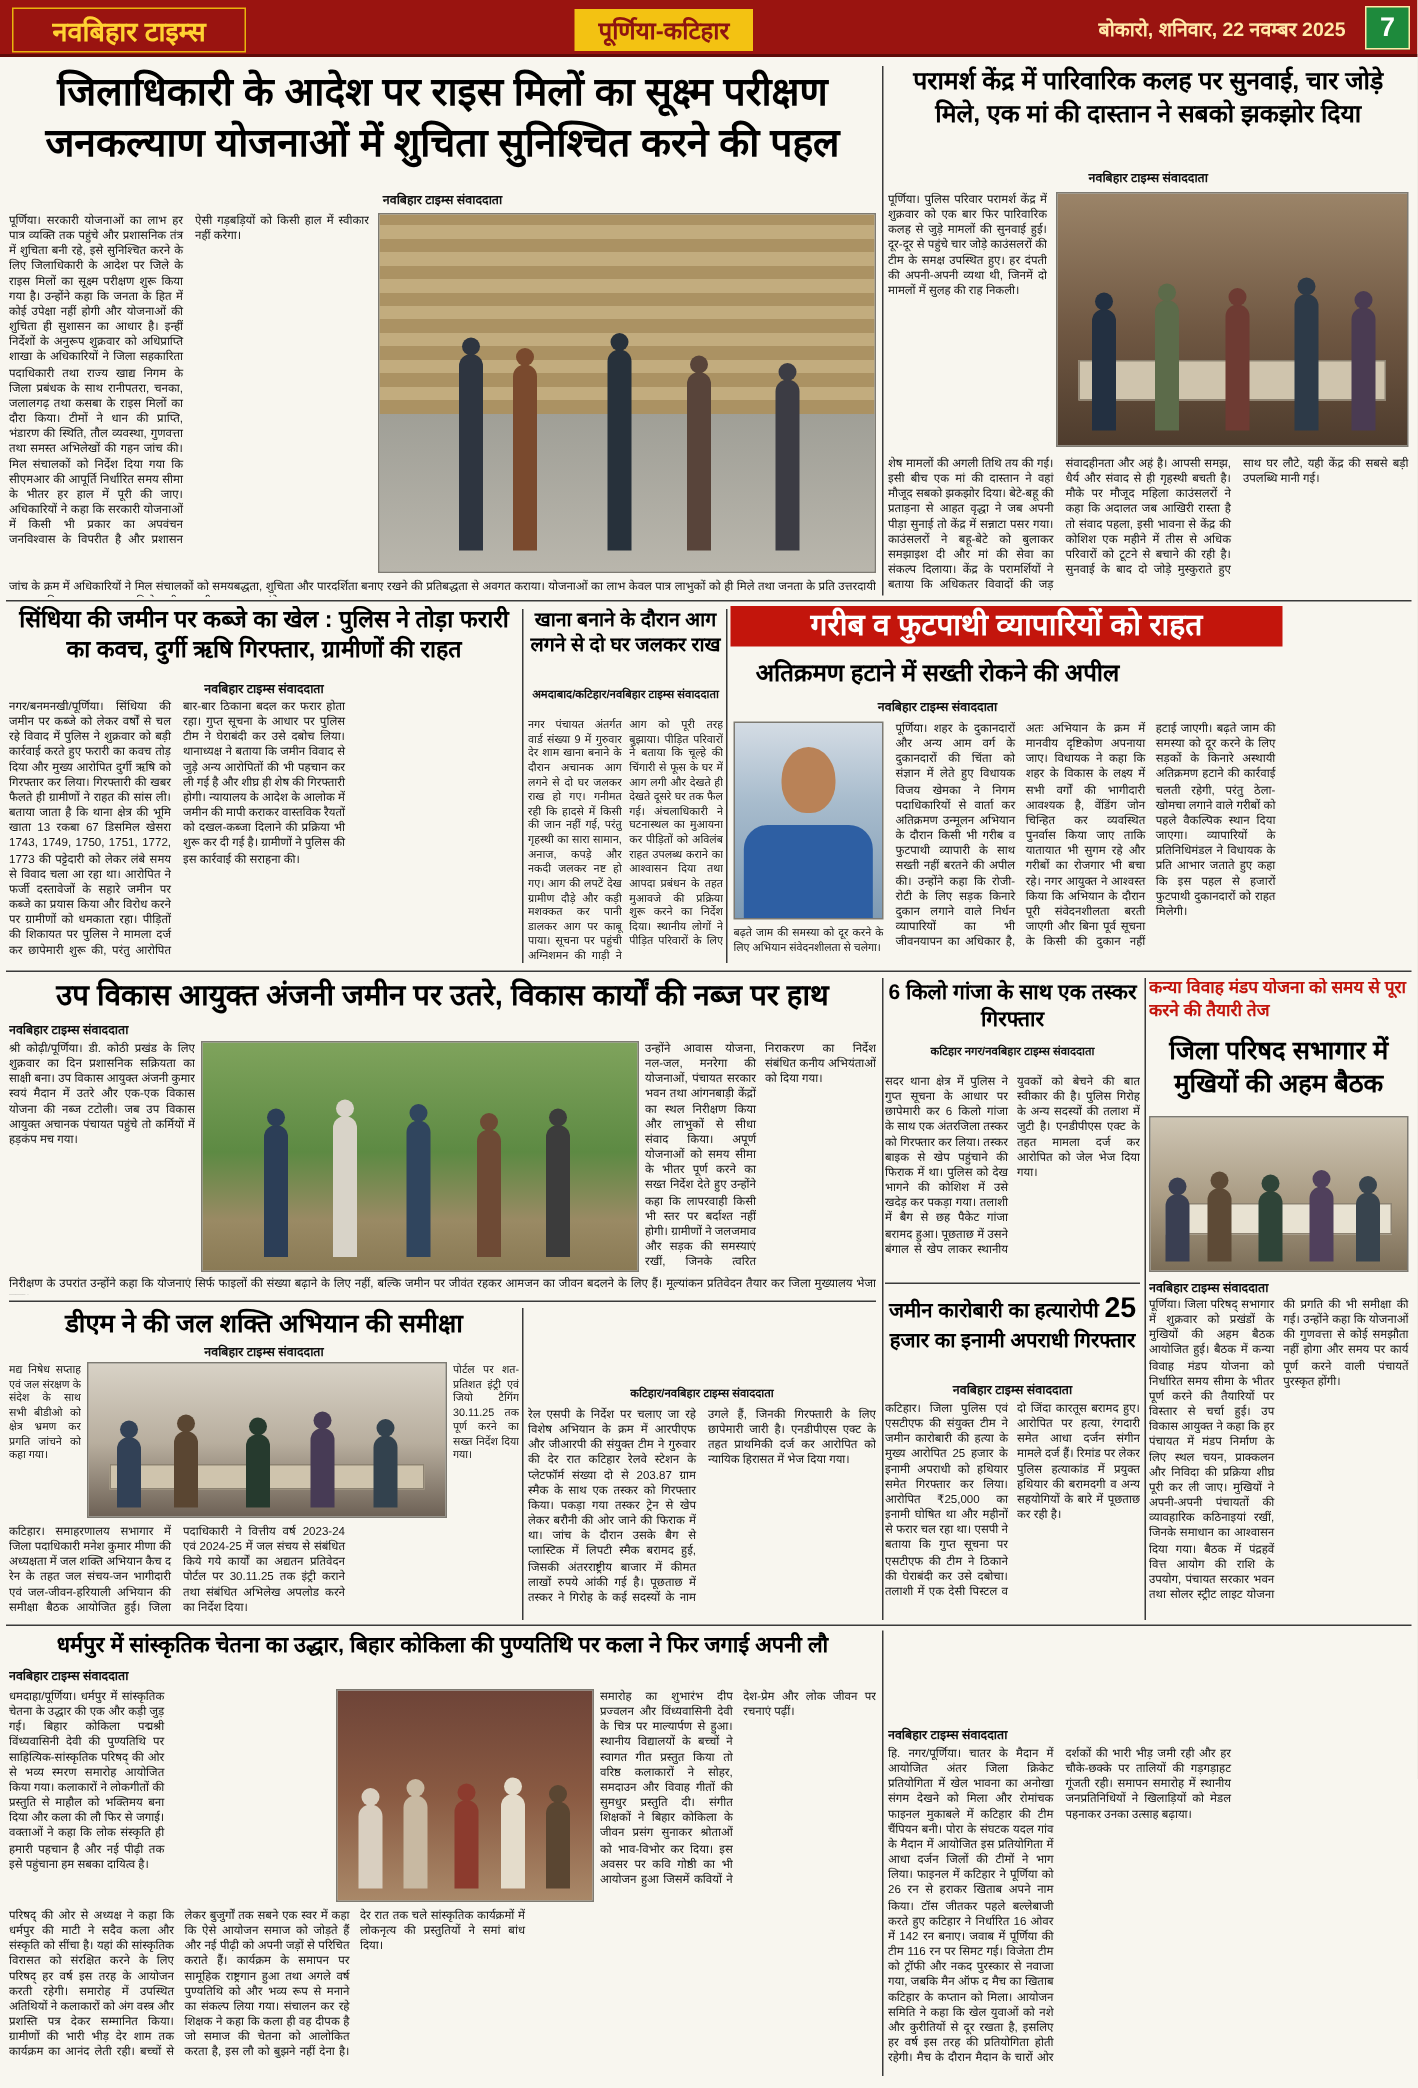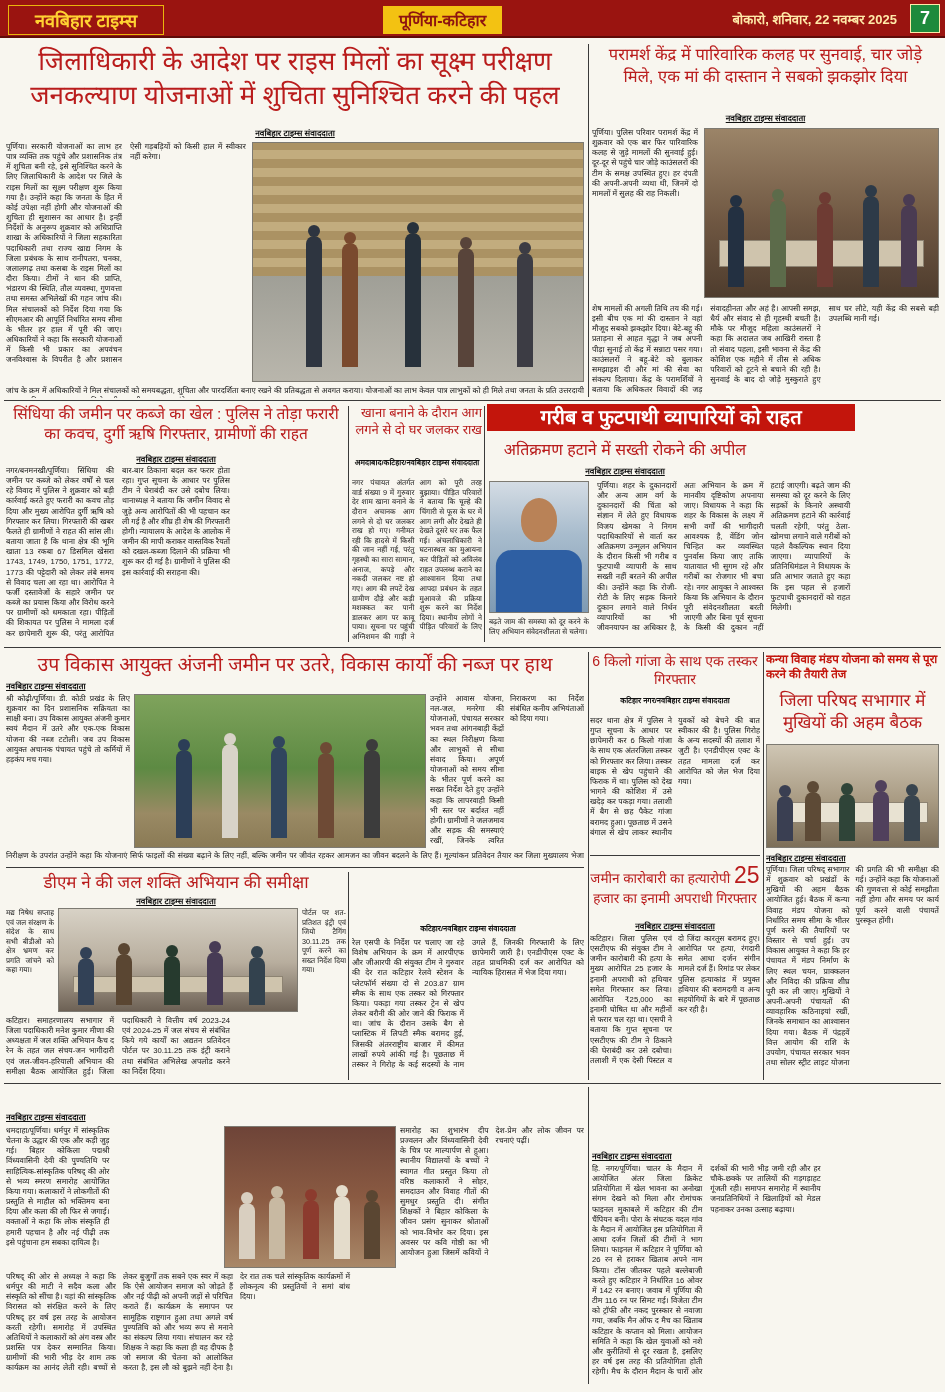--- a/index.html
+++ b/index.html
@@ -8,41 +8,41 @@
   .page{position:relative;width:945px;height:1392px;background:#f8f6ef;overflow:hidden;}
   
   .masthead{position:absolute;left:0;top:0;width:945px;height:38px;background:#9a1410;border-bottom:2px solid #5e0b08;}
   .paper-name{position:absolute;left:8px;top:5px;padding:2px 26px;border:1px solid #e9b50c;color:#ffd232;font-weight:bold;font-size:18px;}
   .edition-box{position:absolute;left:383px;top:6px;padding:3px 16px;background:#f3c212;color:#8e1410;font-weight:bold;font-size:16px;}
   .date-line{position:absolute;right:48px;top:10px;color:#ffe9a8;font-weight:bold;font-size:13px;}
   .page-num{position:absolute;right:5px;top:4px;width:30px;height:29px;background:#1e8a3c;border:1px solid #ffe9a8;color:#fff;font-weight:bold;font-size:18px;display:flex;align-items:center;justify-content:center;}
   
   .art{position:absolute;}
   .abs{position:absolute;}
-  .hd{font-weight:normal;color:#b91c1c;text-align:center;overflow:hidden;line-height:1.32;}
-  .byl{font-weight:bold;text-align:center;font-size:8.3px;color:#111;overflow:hidden;text-decoration:underline;}
+  .hd{font-weight:bold;color:#000000;text-align:center;overflow:hidden;line-height:1.32;}
+  .byl{font-weight:bold;text-align:center;font-size:8.3px;color:#111;overflow:hidden;}
   .dl{font-weight:bold;text-align:center;font-size:7.6px;color:#111;line-height:1.25;overflow:hidden;}
   .bt{font-size:7.7px;line-height:1.32;text-align:justify;color:#151515;overflow:hidden;column-fill:auto;column-gap:8px;}
   .c2{column-count:2;}.c3{column-count:3;}.c4{column-count:4;}.c5{column-count:5;column-gap:7px;}
   .banner{background:#c3150c;color:#fff;font-weight:bold;font-size:20px;text-align:center;line-height:27px;overflow:hidden;}
   .kicker{color:#c3150c;font-weight:bold;font-size:11.5px;text-align:left;line-height:1.3;overflow:hidden;}
   .nowrap{white-space:nowrap;}
   
   .vr{position:absolute;width:1px;background:#3a3a3a;}
   .hr{position:absolute;height:1px;background:#3a3a3a;}
   
   .photo{position:absolute;border:1px solid #7d7a72;overflow:hidden;}
   .sacks{position:absolute;left:0;top:0;right:0;height:56%;background:repeating-linear-gradient(0deg,#ab9263 0 9px,#c2ac7e 9px 18px);}
   .fig{position:absolute;bottom:6%;width:16px;height:52%;border-radius:8px 8px 0 0;}
   .fig::before{content:"";position:absolute;top:-11px;left:50%;transform:translateX(-50%);width:12px;height:12px;border-radius:50%;background:inherit;}
   .tablebar{position:absolute;left:6%;right:6%;bottom:18%;height:16%;background:#cfc4ad;border:1px solid #8d8372;}
   .head-oval{position:absolute;left:50%;top:12%;width:36px;height:44px;transform:translateX(-50%);border-radius:50% 50% 46% 46%;background:#b98257;}
   .torso{position:absolute;left:50%;bottom:0;width:88%;height:48%;transform:translateX(-50%);border-radius:16px 16px 0 0;background:#2e5fa3;}
   .big-num{font-size:24px;}
-  .mid-num{font-size:23px;}
+  .mid-num{font-size:19px;}
 </style>
 </head>
 <body>
 
 <div class="page">
 
   <div class="masthead">
     <div class="paper-name">नवबिहार टाइम्स</div>
     <div class="edition-box">पूर्णिया-कटिहार</div>
     <div class="date-line">बोकारो, शनिवार, 22 नवम्बर 2025</div>
@@ -79,21 +79,21 @@
     <div class="abs bt c3" style="left:0;top:262px;width:347px;height:92px;">शेष मामलों की अगली तिथि तय की गई। इसी बीच एक मां की दास्तान ने वहां मौजूद सबको झकझोर दिया। बेटे-बहू की प्रताड़ना से आहत वृद्धा ने जब अपनी पीड़ा सुनाई तो केंद्र में सन्नाटा पसर गया। काउंसलरों ने बहू-बेटे को बुलाकर समझाइश दी और मां की सेवा का संकल्प दिलाया। केंद्र के परामर्शियों ने बताया कि अधिकतर विवादों की जड़ संवादहीनता और अहं है। आपसी समझ, धैर्य और संवाद से ही गृहस्थी बचती है। मौके पर मौजूद महिला काउंसलरों ने कहा कि अदालत जब आखिरी रास्ता है तो संवाद पहला, इसी भावना से केंद्र की कोशिश एक महीने में तीस से अधिक परिवारों को टूटने से बचाने की रही है। सुनवाई के बाद दो जोड़े मुस्कुराते हुए साथ घर लौटे, यही केंद्र की सबसे बड़ी उपलब्धि मानी गई।</div>
   </div>
 
   <div class="art" style="left:6px;top:404px;width:340px;height:240px;">
     <div class="abs hd" style="left:0;top:0;width:340px;height:46px;font-size:15.5px;">सिंधिया की जमीन पर कब्जे का खेल : पुलिस ने तोड़ा फरारी का कवच, दुर्गी ऋषि गिरफ्तार, ग्रामीणों की राहत</div>
     <div class="abs byl" style="left:0;top:49px;width:340px;height:11px;">नवबिहार टाइम्स संवाददाता</div>
     <div class="abs bt c3" style="left:0;top:62px;width:340px;height:176px;">नगर/बनमनखी/पूर्णिया। सिंधिया की जमीन पर कब्जे को लेकर वर्षों से चल रहे विवाद में पुलिस ने शुक्रवार को बड़ी कार्रवाई करते हुए फरारी का कवच तोड़ दिया और मुख्य आरोपित दुर्गी ऋषि को गिरफ्तार कर लिया। गिरफ्तारी की खबर फैलते ही ग्रामीणों ने राहत की सांस ली। बताया जाता है कि थाना क्षेत्र की भूमि खाता 13 रकबा 67 डिसमिल खेसरा 1743, 1749, 1750, 1751, 1772, 1773 की पट्टेदारी को लेकर लंबे समय से विवाद चला आ रहा था। आरोपित ने फर्जी दस्तावेजों के सहारे जमीन पर कब्जे का प्रयास किया और विरोध करने पर ग्रामीणों को धमकाता रहा। पीड़ितों की शिकायत पर पुलिस ने मामला दर्ज कर छापेमारी शुरू की, परंतु आरोपित बार-बार ठिकाना बदल कर फरार होता रहा। गुप्त सूचना के आधार पर पुलिस टीम ने घेराबंदी कर उसे दबोच लिया। थानाध्यक्ष ने बताया कि जमीन विवाद से जुड़े अन्य आरोपितों की भी पहचान कर ली गई है और शीघ्र ही शेष की गिरफ्तारी होगी। न्यायालय के आदेश के आलोक में जमीन की मापी कराकर वास्तविक रैयतों को दखल-कब्जा दिलाने की प्रक्रिया भी शुरू कर दी गई है। ग्रामीणों ने पुलिस की इस कार्रवाई की सराहना की।</div>
   </div>
 
   <div class="art" style="left:352px;top:404px;width:130px;height:240px;">
-    <div class="abs hd" style="left:0;top:0;width:130px;height:52px;font-size:13px;text-align:right;">खाना बनाने के दौरान आग लगने से दो घर जलकर राख</div>
+    <div class="abs hd" style="left:0;top:0;width:130px;height:52px;font-size:13px;">खाना बनाने के दौरान आग लगने से दो घर जलकर राख</div>
     <div class="abs dl" style="left:0;top:54px;width:130px;height:18px;">अमदाबाद/कटिहार/नवबिहार टाइम्स संवाददाता</div>
     <div class="abs bt c2" style="left:0;top:74px;width:130px;height:164px;column-gap:5px;font-size:7.3px;">नगर पंचायत अंतर्गत वार्ड संख्या 9 में गुरुवार देर शाम खाना बनाने के दौरान अचानक आग लगने से दो घर जलकर राख हो गए। गनीमत रही कि हादसे में किसी की जान नहीं गई, परंतु गृहस्थी का सारा सामान, अनाज, कपड़े और नकदी जलकर नष्ट हो गए। आग की लपटें देख ग्रामीण दौड़े और कड़ी मशक्कत कर पानी डालकर आग पर काबू पाया। सूचना पर पहुंची अग्निशमन की गाड़ी ने आग को पूरी तरह बुझाया। पीड़ित परिवारों ने बताया कि चूल्हे की चिंगारी से फूस के घर में आग लगी और देखते ही देखते दूसरे घर तक फैल गई। अंचलाधिकारी ने घटनास्थल का मुआयना कर पीड़ितों को अविलंब राहत उपलब्ध कराने का आश्वासन दिया तथा आपदा प्रबंधन के तहत मुआवजे की प्रक्रिया शुरू करने का निर्देश दिया। स्थानीय लोगों ने पीड़ित परिवारों के लिए भोजन व कपड़ों की व्यवस्था की।</div>
   </div>
 
   <div class="abs banner" style="left:487px;top:404px;width:368px;height:27px;">गरीब व फुटपाथी व्यापारियों को राहत</div>
 
   <div class="art" style="left:487px;top:435px;width:452px;height:209px;">
     <div class="abs hd nowrap" style="left:2px;top:4px;width:272px;height:24px;font-size:16px;">अतिक्रमण हटाने में सख्ती रोकने की अपील</div>
     <div class="abs byl" style="left:2px;top:30px;width:272px;height:11px;">नवबिहार टाइम्स संवाददाता</div>
     <div class="photo" style="left:2px;top:46px;width:100px;height:132px;background:linear-gradient(180deg,#d4dce4 0%,#a8bccd 40%,#7e9ab3 100%);">
@@ -165,20 +165,21 @@
       <div class="fig" style="left:22%;height:48%;background:#5d4a36;"></div>
       <div class="fig" style="left:42%;height:46%;background:#2f4438;"></div>
       <div class="fig" style="left:62%;height:49%;background:#50405c;"></div>
       <div class="fig" style="left:80%;height:45%;background:#38444e;"></div>
     </div>
     <div class="abs byl" style="left:0;top:202px;width:173px;height:11px;text-align:left;">नवबिहार टाइम्स संवाददाता</div>
     <div class="abs bt c2" style="left:0;top:215px;width:173px;height:212px;column-gap:6px;">पूर्णिया। जिला परिषद् सभागार में शुक्रवार को प्रखंडों के मुखियों की अहम बैठक आयोजित हुई। बैठक में कन्या विवाह मंडप योजना को निर्धारित समय सीमा के भीतर पूर्ण करने की तैयारियों पर विस्तार से चर्चा हुई। उप विकास आयुक्त ने कहा कि हर पंचायत में मंडप निर्माण के लिए स्थल चयन, प्राक्कलन और निविदा की प्रक्रिया शीघ्र पूरी कर ली जाए। मुखियों ने अपनी-अपनी पंचायतों की व्यावहारिक कठिनाइयां रखीं, जिनके समाधान का आश्वासन दिया गया। बैठक में पंद्रहवें वित्त आयोग की राशि के उपयोग, पंचायत सरकार भवन तथा सोलर स्ट्रीट लाइट योजना की प्रगति की भी समीक्षा की गई। उन्होंने कहा कि योजनाओं की गुणवत्ता से कोई समझौता नहीं होगा और समय पर कार्य पूर्ण करने वाली पंचायतें पुरस्कृत होंगी।</div>
   </div>
 
   <div class="art" style="left:6px;top:1086px;width:578px;height:298px;">
+    <div class="abs hd nowrap" style="left:0;top:2px;width:578px;height:22px;font-size:14.5px;">धर्मपुर में सांस्कृतिक चेतना का उद्धार, बिहार कोकिला की पुण्यतिथि पर कला ने फिर जगाई अपनी लौ</div>
     <div class="abs byl" style="left:0;top:25px;width:578px;height:11px;text-align:left;">नवबिहार टाइम्स संवाददाता</div>
     <div class="photo" style="left:218px;top:40px;width:172px;height:142px;background:linear-gradient(180deg,#6e4438 0%,#8a5a42 50%,#a98868 100%);">
       <div class="fig" style="left:8%;height:40%;background:#d9cfc0;"></div>
       <div class="fig" style="left:26%;height:44%;background:#c8b9a2;"></div>
       <div class="fig" style="left:46%;height:42%;background:#8c3b2e;"></div>
       <div class="fig" style="left:64%;height:45%;background:#e4dccb;"></div>
       <div class="fig" style="left:82%;height:41%;background:#5a4632;"></div>
     </div>
     <div class="abs bt c2" style="left:0;top:40px;width:214px;height:142px;column-gap:7px;">धमदाहा/पूर्णिया। धर्मपुर में सांस्कृतिक चेतना के उद्धार की एक और कड़ी जुड़ गई। बिहार कोकिला पद्मश्री विंध्यवासिनी देवी की पुण्यतिथि पर साहित्यिक-सांस्कृतिक परिषद् की ओर से भव्य स्मरण समारोह आयोजित किया गया। कलाकारों ने लोकगीतों की प्रस्तुति से माहौल को भक्तिमय बना दिया और कला की लौ फिर से जगाई। वक्ताओं ने कहा कि लोक संस्कृति ही हमारी पहचान है और नई पीढ़ी तक इसे पहुंचाना हम सबका दायित्व है।</div>
     <div class="abs bt c2" style="left:394px;top:40px;width:184px;height:142px;column-gap:7px;">समारोह का शुभारंभ दीप प्रज्वलन और विंध्यवासिनी देवी के चित्र पर माल्यार्पण से हुआ। स्थानीय विद्यालयों के बच्चों ने स्वागत गीत प्रस्तुत किया तो वरिष्ठ कलाकारों ने सोहर, समदाउन और विवाह गीतों की सुमधुर प्रस्तुति दी। संगीत शिक्षकों ने बिहार कोकिला के जीवन प्रसंग सुनाकर श्रोताओं को भाव-विभोर कर दिया। इस अवसर पर कवि गोष्ठी का भी आयोजन हुआ जिसमें कवियों ने देश-प्रेम और लोक जीवन पर रचनाएं पढ़ीं।</div>

